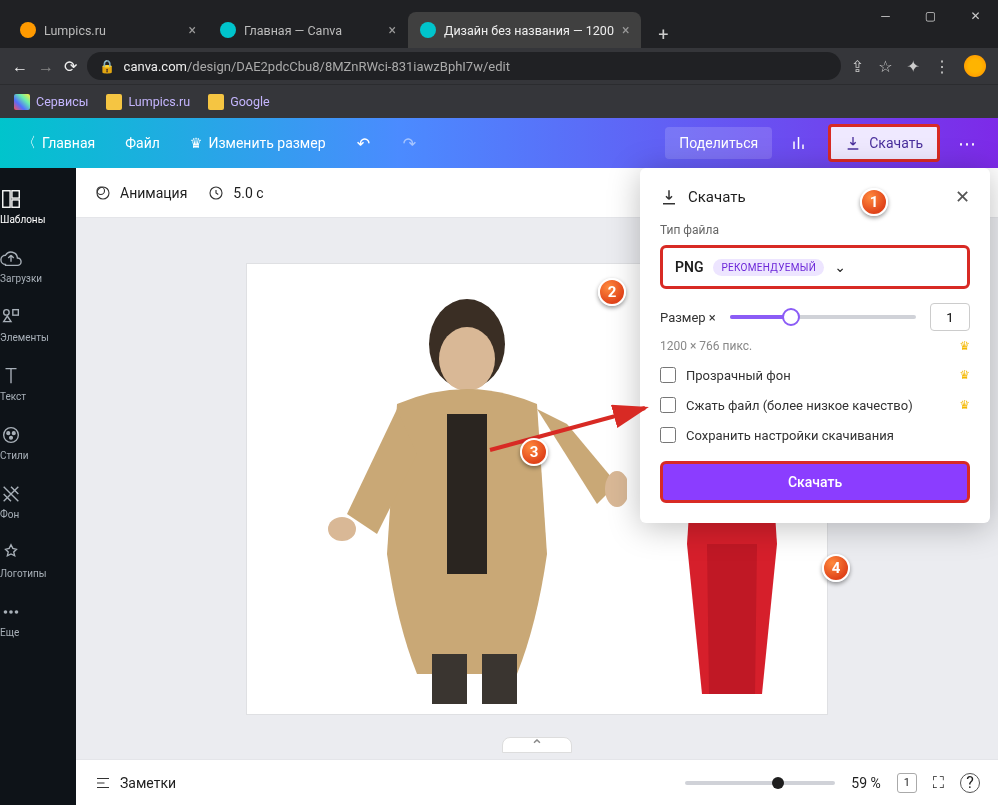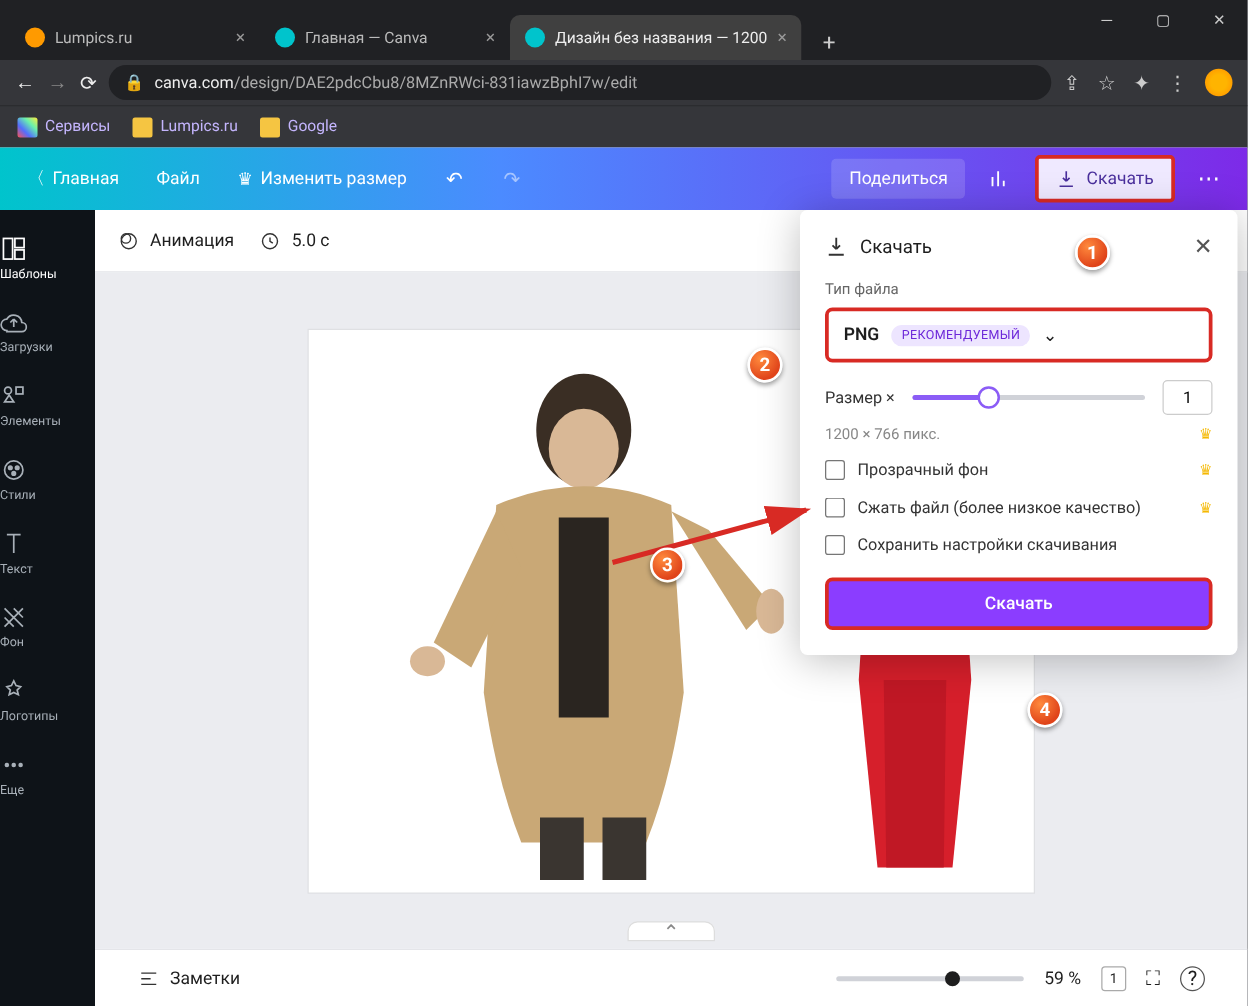--- a/index.html
+++ b/index.html
@@ -44,21 +44,21 @@
 .side-item svg { width: 22px; height: 22px; }
 
 .canvas-area { flex: 1; background: #ebecf0; display: flex; flex-direction: column; position: relative; }
 .canvas-topbar { height: 50px; background: #fff; border-bottom: 1px solid #e4e5e9; display: flex; align-items: center; padding: 0 18px; gap: 20px; font-size: 14px; color: #1e1e1e; }
 .ctb-item { display: flex; align-items: center; gap: 8px; }
 .canvas-viewport { flex: 1; display: flex; align-items: center; justify-content: center; position: relative; overflow: hidden; }
 .design-canvas { width: 580px; height: 450px; background: #fff; box-shadow: 0 0 0 1px rgba(0,0,0,0.05); display: flex; align-items: center; justify-content: center; overflow: hidden; position: relative; }
 .person1 { width: 340px; height: 430px; position: absolute; left: 40px; top: 10px; }
 .person2 { width: 170px; height: 420px; position: absolute; right: 10px; top: 30px; }
 .page-indicator { position: absolute; bottom: 6px; left: 50%; transform: translateX(-50%); width: 70px; height: 16px; background: #fff; border: 1px solid #ddd; border-radius: 8px 8px 0 0; display: flex; align-items: center; justify-content: center; color: #888; }
-.canvas-footer { height: 46px; background: #fff; border-top: 1px solid #e4e5e9; display: flex; align-items: center; padding: 0 34px; gap: 16px; font-size: 14px; color: #1e1e1e; }
+.canvas-footer { height: 46px; background: #fff; border-top: 1px solid #e4e5e9; display: flex; align-items: center; padding: 0 18px; gap: 16px; font-size: 14px; color: #1e1e1e; }
 .cf-notes { display: flex; align-items: center; gap: 8px; }
 .cf-spacer { flex: 1; }
 .zoom-slider { width: 150px; height: 4px; background: #d0d2d8; border-radius: 2px; position: relative; }
 .zoom-slider::after { content: ''; position: absolute; width: 12px; height: 12px; background: #1e1e1e; border-radius: 50%; top: -4px; left: 58%; }
 .cf-icon { width: 20px; height: 20px; display: flex; align-items: center; justify-content: center; border: 1px solid #aaa; border-radius: 3px; font-size: 11px; }
 
 .download-panel { position: absolute; top: 168px; right: 8px; width: 350px; background: #fff; border-radius: 6px; box-shadow: 0 4px 32px rgba(0,0,0,0.25); padding: 18px 20px 20px; z-index: 10; }
 .dp-header { display: flex; align-items: center; justify-content: space-between; margin-bottom: 16px; }
 .dp-title { display: flex; align-items: center; gap: 10px; font-size: 15px; color: #1e1e1e; }
 .dp-close { font-size: 18px; color: #555; cursor: pointer; }
@@ -189,32 +189,32 @@
       <div class="side-item">
         <svg viewBox="0 0 24 24" fill="none" stroke="currentColor" stroke-width="1.5">
             <circle cx="7" cy="7" r="3"></circle>
             <rect x="14" y="4" width="6" height="6"></rect>
             <path d="M4 17l4-6 4 6z"></path>
           </svg>
         <span>Элементы</span>
       </div>
       <div class="side-item">
         <svg viewBox="0 0 24 24" fill="none" stroke="currentColor" stroke-width="1.5">
+            <path d="M6 4h12M12 4v16"></path>
+          </svg>
+        <span>Текст</span>
+      </div>
+      <div class="side-item">
+        <svg viewBox="0 0 24 24" fill="none" stroke="currentColor" stroke-width="1.5">
             <circle cx="12" cy="12" r="8"></circle>
             <circle cx="9" cy="10" r="1.5" fill="currentColor"></circle>
             <circle cx="15" cy="10" r="1.5" fill="currentColor"></circle>
             <circle cx="12" cy="15" r="1.5" fill="currentColor"></circle>
           </svg>
         <span>Стили</span>
-      </div>
-      <div class="side-item">
-        <svg viewBox="0 0 24 24" fill="none" stroke="currentColor" stroke-width="1.5">
-            <path d="M6 4h12M12 4v16"></path>
-          </svg>
-        <span>Текст</span>
       </div>
       <div class="side-item">
         <svg viewBox="0 0 24 24" fill="none" stroke="currentColor" stroke-width="1.5">
             <path d="M4 4l16 16M4 12l8 8M12 4l8 8M4 20L20 4"></path>
           </svg>
         <span>Фон</span>
       </div>
       <div class="side-item">
         <svg viewBox="0 0 24 24" fill="none" stroke="currentColor" stroke-width="1.5">
             <path d="M12 3l2 4 4 1-3 3 1 4-4-2-4 2 1-4-3-3 4-1z"></path>

